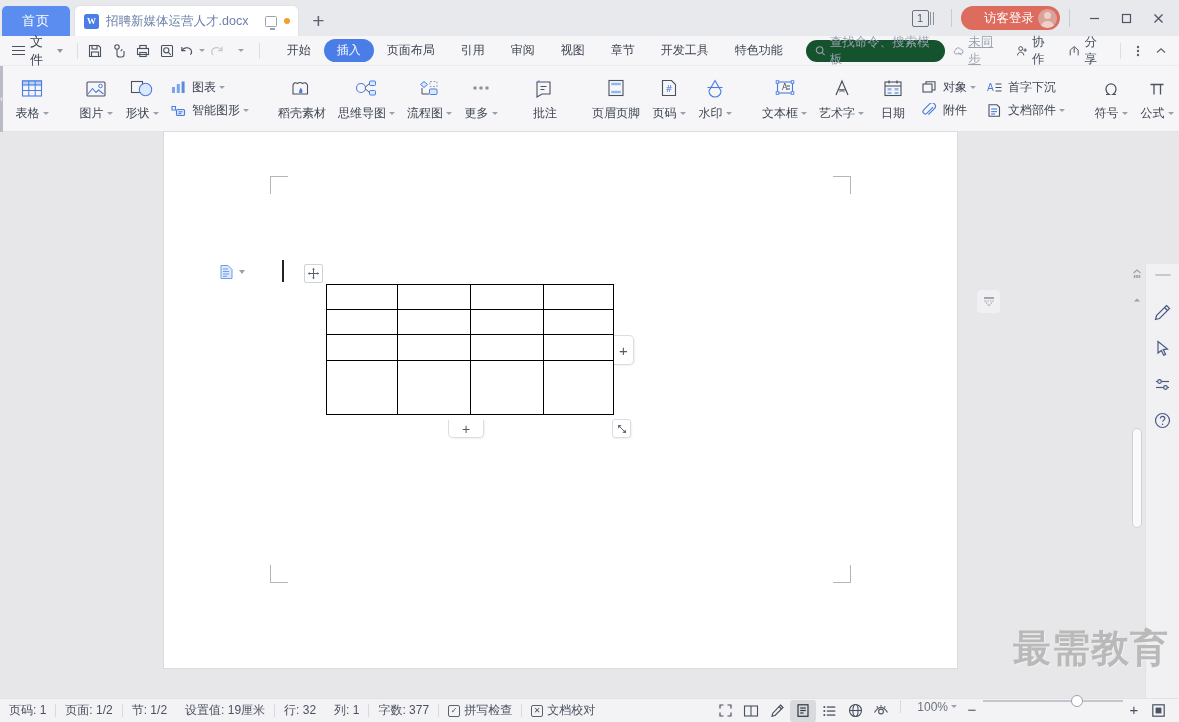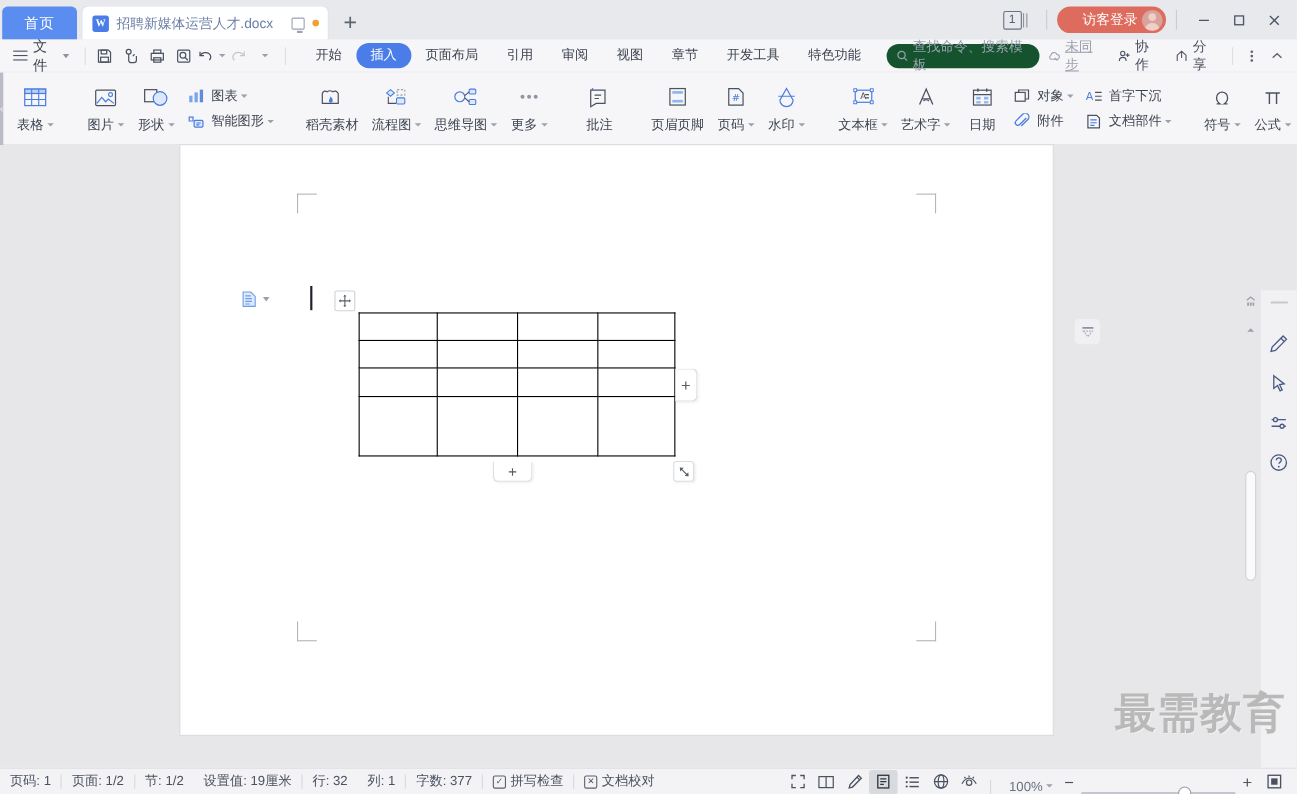--- a/index.html
+++ b/index.html
@@ -211,21 +211,21 @@
 
   
   .statusbar {
     position: absolute; bottom: 0; left: 0; width: 1179px; height: 24px;
     background: #f3f3f5; border-top: 1px solid #e1e2e6;
     display: flex; align-items: center; font-size: 12px; color: #4a5160;
   }
   .sb-item { padding: 0 9px; white-space: nowrap; display: flex; align-items: center; gap: 4px; }
   .sb-sep { width: 1px; height: 13px; background: #d7d9de; }
   .sb-chk { width: 12px; height: 12px; border: 1.2px solid #5a616e; border-radius: 2px; display: flex; align-items: center; justify-content: center; font-size: 8px; }
-  .sb-right { margin-left: auto; display: flex; align-items: flex-end; gap: 0; padding-right: 8px; }
+  .sb-right { margin-left: auto; display: flex; align-items: flex-start; gap: 0; padding-right: 8px; }
   .sb-icon { width: 26px; height: 22px; display: flex; align-items: center; justify-content: center; }
   .sb-icon.active { background: #d9dade; border-radius: 3px; }
   .zoomlbl { font-size: 12px; color: #6b7280; display: flex; align-items: center; gap: 3px; padding: 0 4px 0 10px; }
   .slider { display: flex; align-items: center; gap: 0; }
   .sl-track { width: 140px; height: 2px; background: #c3c6cc; position: relative; }
   .sl-knob { position: absolute; left: 63%; top: -5px; width: 12px; height: 12px; border-radius: 50%; background: #fff; border: 1.4px solid #9aa1ae; }
   .sl-pm { width: 22px; height: 20px; display: flex; align-items: center; justify-content: center; color: #4a5160; font-size: 15px; }
 </style>
 </head>
 <body>
@@ -472,39 +472,39 @@
         <svg width="28" height="24" viewBox="0 0 28 24">
           <path d="M5 7 Q6.5 3.5 9.5 5.5 Q12 3.5 14.5 5.5 Q17.5 3.5 19.5 7 V16 H5 Z" fill="none" stroke="#4a5160" stroke-width="1.1"></path>
           <path d="M11 14c0-2 1.5-3 1.5-4.5 1 1 2 2.5 2 4 0 1-.8 1.8-1.8 1.8S11 14.9 11 14z" fill="#4a7de0"></path>
         </svg>
         <span class="lbl">
             <span>稻壳素材</span>
           </span>
       </div>
       <div class="rbtn-big">
         <svg width="28" height="24" viewBox="0 0 28 24">
+          <circle cx="8" cy="10" r="4.5" fill="none" stroke="#4a7de0" stroke-width="1.1"></circle>
+          <rect x="16.5" y="3" width="6" height="4.5" rx="1" fill="#dce8fb" stroke="#4a7de0" stroke-width="1"></rect>
+          <rect x="16.5" y="12.5" width="6" height="4.5" rx="1" fill="#dce8fb" stroke="#4a7de0" stroke-width="1"></rect>
+          <path d="M12.5 9l4-3.5M12.5 11l4 3.5" fill="none" stroke="#4a5160" stroke-width="1"></path>
+        </svg>
+        <span class="lbl">
+            <span>思维导图</span>
+            <span class="caret-sm"></span>
+          </span>
+      </div>
+      <div class="rbtn-big">
+        <svg width="28" height="24" viewBox="0 0 28 24">
           <path d="M8 3.5l3.5 3-3.5 3-3.5-3z" fill="#dce8fb" stroke="#4a7de0" stroke-width="1"></path>
           <rect x="14" y="3.5" width="7" height="5" fill="none" stroke="#9aa1ae" stroke-width="1" stroke-dasharray="2 1.5"></rect>
           <rect x="13.5" y="11" width="7.5" height="5.5" rx="1" fill="#dce8fb" stroke="#4a7de0" stroke-width="1"></rect>
           <path d="M6 10v6h7" fill="none" stroke="#4a5160" stroke-width="1"></path>
         </svg>
         <span class="lbl">
             <span>流程图</span>
-            <span class="caret-sm"></span>
-          </span>
-      </div>
-      <div class="rbtn-big">
-        <svg width="28" height="24" viewBox="0 0 28 24">
-          <circle cx="8" cy="10" r="4.5" fill="none" stroke="#4a7de0" stroke-width="1.1"></circle>
-          <rect x="16.5" y="3" width="6" height="4.5" rx="1" fill="#dce8fb" stroke="#4a7de0" stroke-width="1"></rect>
-          <rect x="16.5" y="12.5" width="6" height="4.5" rx="1" fill="#dce8fb" stroke="#4a7de0" stroke-width="1"></rect>
-          <path d="M12.5 9l4-3.5M12.5 11l4 3.5" fill="none" stroke="#4a5160" stroke-width="1"></path>
-        </svg>
-        <span class="lbl">
-            <span>思维导图</span>
             <span class="caret-sm"></span>
           </span>
       </div>
       <div class="rbtn-big">
         <svg width="28" height="24" viewBox="0 0 28 24">
           <circle cx="8" cy="10" r="1.8" fill="#8d94a2"></circle>
             <circle cx="14" cy="10" r="1.8" fill="#8d94a2"></circle>
             <circle cx="20" cy="10" r="1.8" fill="#8d94a2"></circle>
         </svg>
         <span class="lbl">

